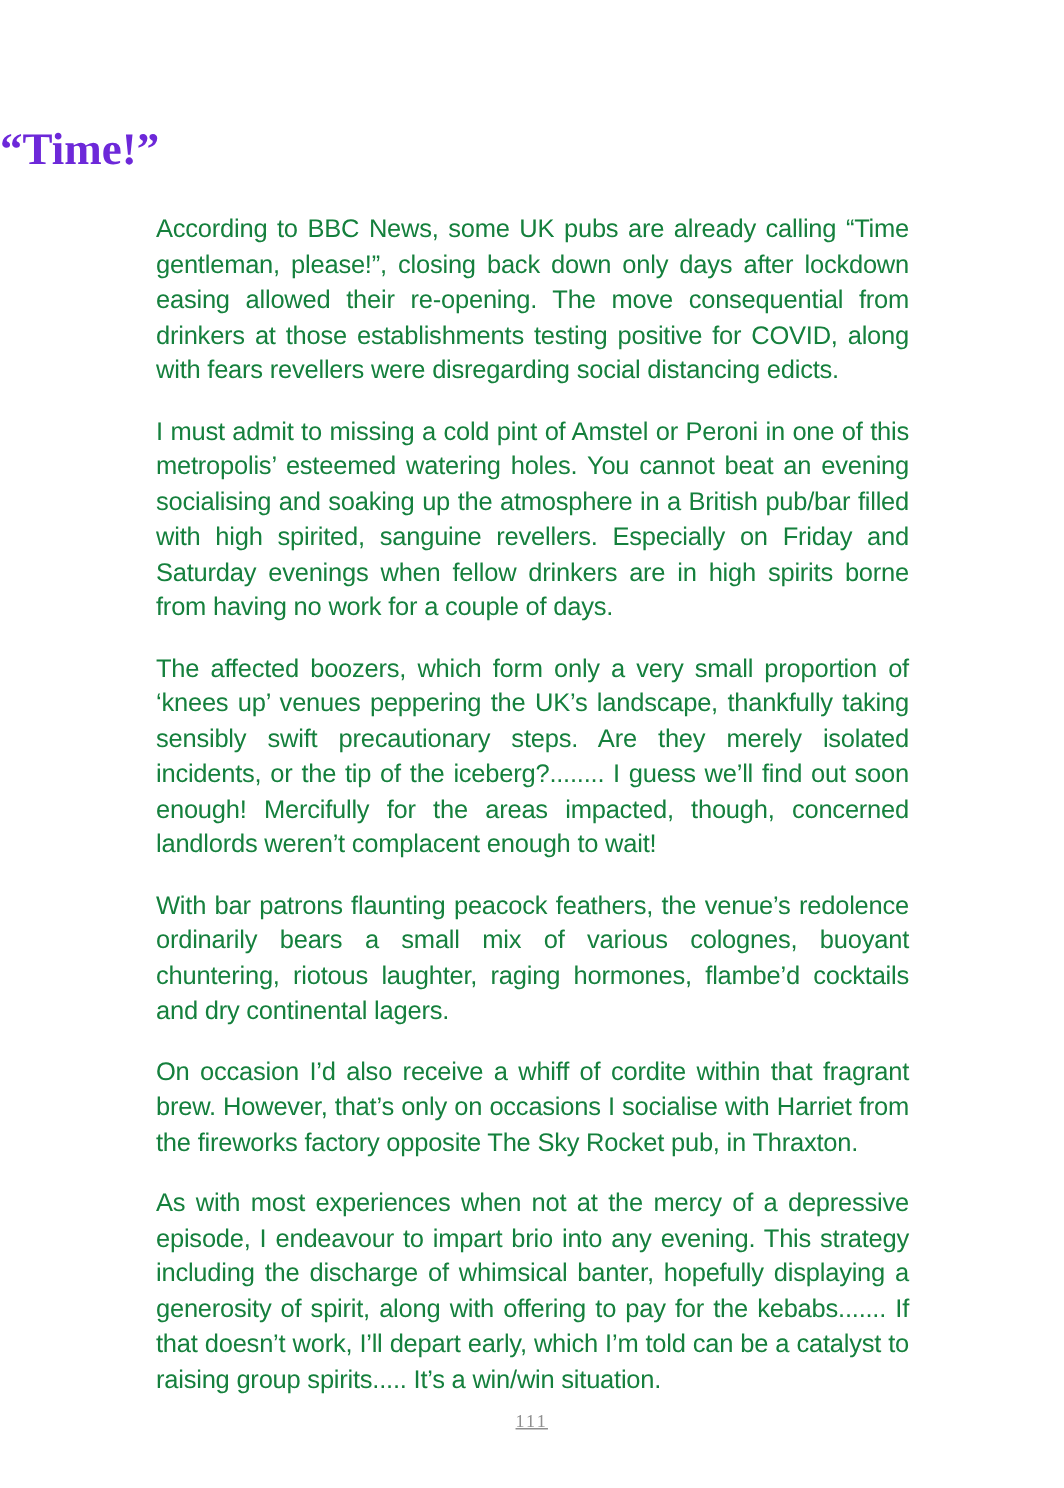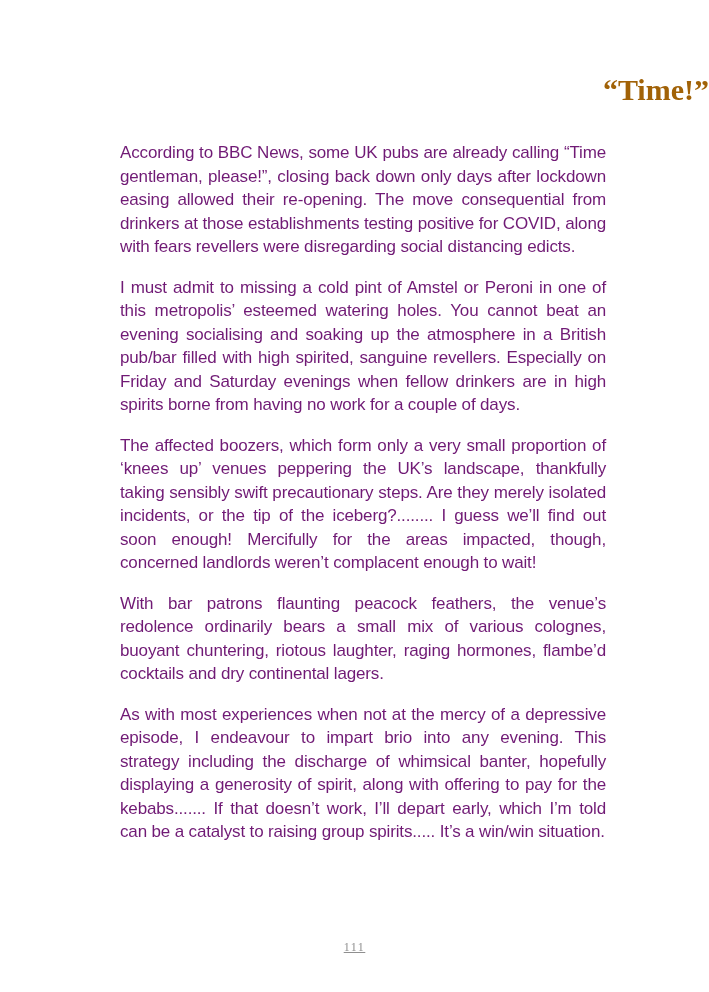--- a/index.html
+++ b/index.html
@@ -10,44 +10,44 @@
   .page {
     position: relative;
     width: 709px;
     height: 992px;
     background: #ffffff;
     overflow: hidden;
     font-family: "Liberation Sans", sans-serif;
   }
   .doc-title {
     position: absolute;
-    top: 73px;
+    top: 83px;
     left: 0;
     width: 100%;
     margin: 0;
-    text-align: right;
+    text-align: left;
     font-family: "Liberation Serif", serif;
     font-weight: bold;
     font-size: 30px;
     line-height: 34px;
-    color: #a16207;
+    color: #6d28d9;
   }
   .doc-body {
     position: absolute;
     top: 141px;
     left: 104px;
     width: 502px;
   }
   .para {
-    margin: 0 0 17px 16px;
+    margin: 0 0 17px 0;
     font-size: 17px;
     line-height: 23.5px;
     text-align: justify;
     text-align-last: left;
-    color: #701a75;
+    color: #15803d;
     letter-spacing: -0.15px;
   }
   .page-number {
     position: absolute;
     top: 940px;
     left: 0;
     width: 100%;
     text-align: center;
     font-family: "Liberation Serif", serif;
     font-size: 12px;
@@ -61,18 +61,19 @@
 
 <div class="page">
 
   <h1 class="doc-title">“Time!”</h1>
 
   <div class="doc-body">
     <p class="para">According to BBC News, some UK pubs are already calling “Time gentleman, please!”, closing back down only days after lockdown easing allowed their re-opening.  The move consequential from drinkers at those establishments testing positive for COVID, along with fears revellers were disregarding social distancing edicts.</p>
     <p class="para">I must admit to missing a cold pint of Amstel or Peroni in one of this metropolis’ esteemed watering holes. You cannot beat an evening socialising and soaking up the atmosphere in a British pub/bar filled with high spirited, sanguine revellers. Especially on Friday and Saturday evenings when fellow drinkers are in high spirits borne from having no work for a couple of days.</p>
     <p class="para">The affected boozers, which form only a very small proportion of ‘knees up’ venues peppering the UK’s landscape, thankfully taking sensibly swift precautionary steps.  Are they merely isolated incidents, or the tip of the iceberg?........ I guess we’ll find out soon enough!  Mercifully for the areas impacted, though, concerned landlords weren’t complacent enough to wait!</p>
     <p class="para">With bar patrons flaunting peacock feathers, the venue’s redolence ordinarily bears a small mix of various colognes, buoyant chuntering, riotous laughter, raging hormones, flambe’d cocktails and dry continental lagers.</p>
+    <p class="para">On occasion I’d also receive a whiff of cordite within that fragrant brew. However, that’s only on occasions I socialise with Harriet from the fireworks factory opposite The Sky Rocket pub, in Thraxton.</p>
     <p class="para">As with most experiences when not at the mercy of a depressive episode, I endeavour to impart brio into any evening. This strategy including the discharge of whimsical banter, hopefully displaying a generosity of spirit, along with offering to pay for the kebabs....... If that doesn’t work, I’ll depart early, which I’m told can be a catalyst to raising group spirits..... It’s a win/win situation.</p>
   </div>
 
   <div class="page-number">111</div>
 
 </div>
 
 </body></html>

